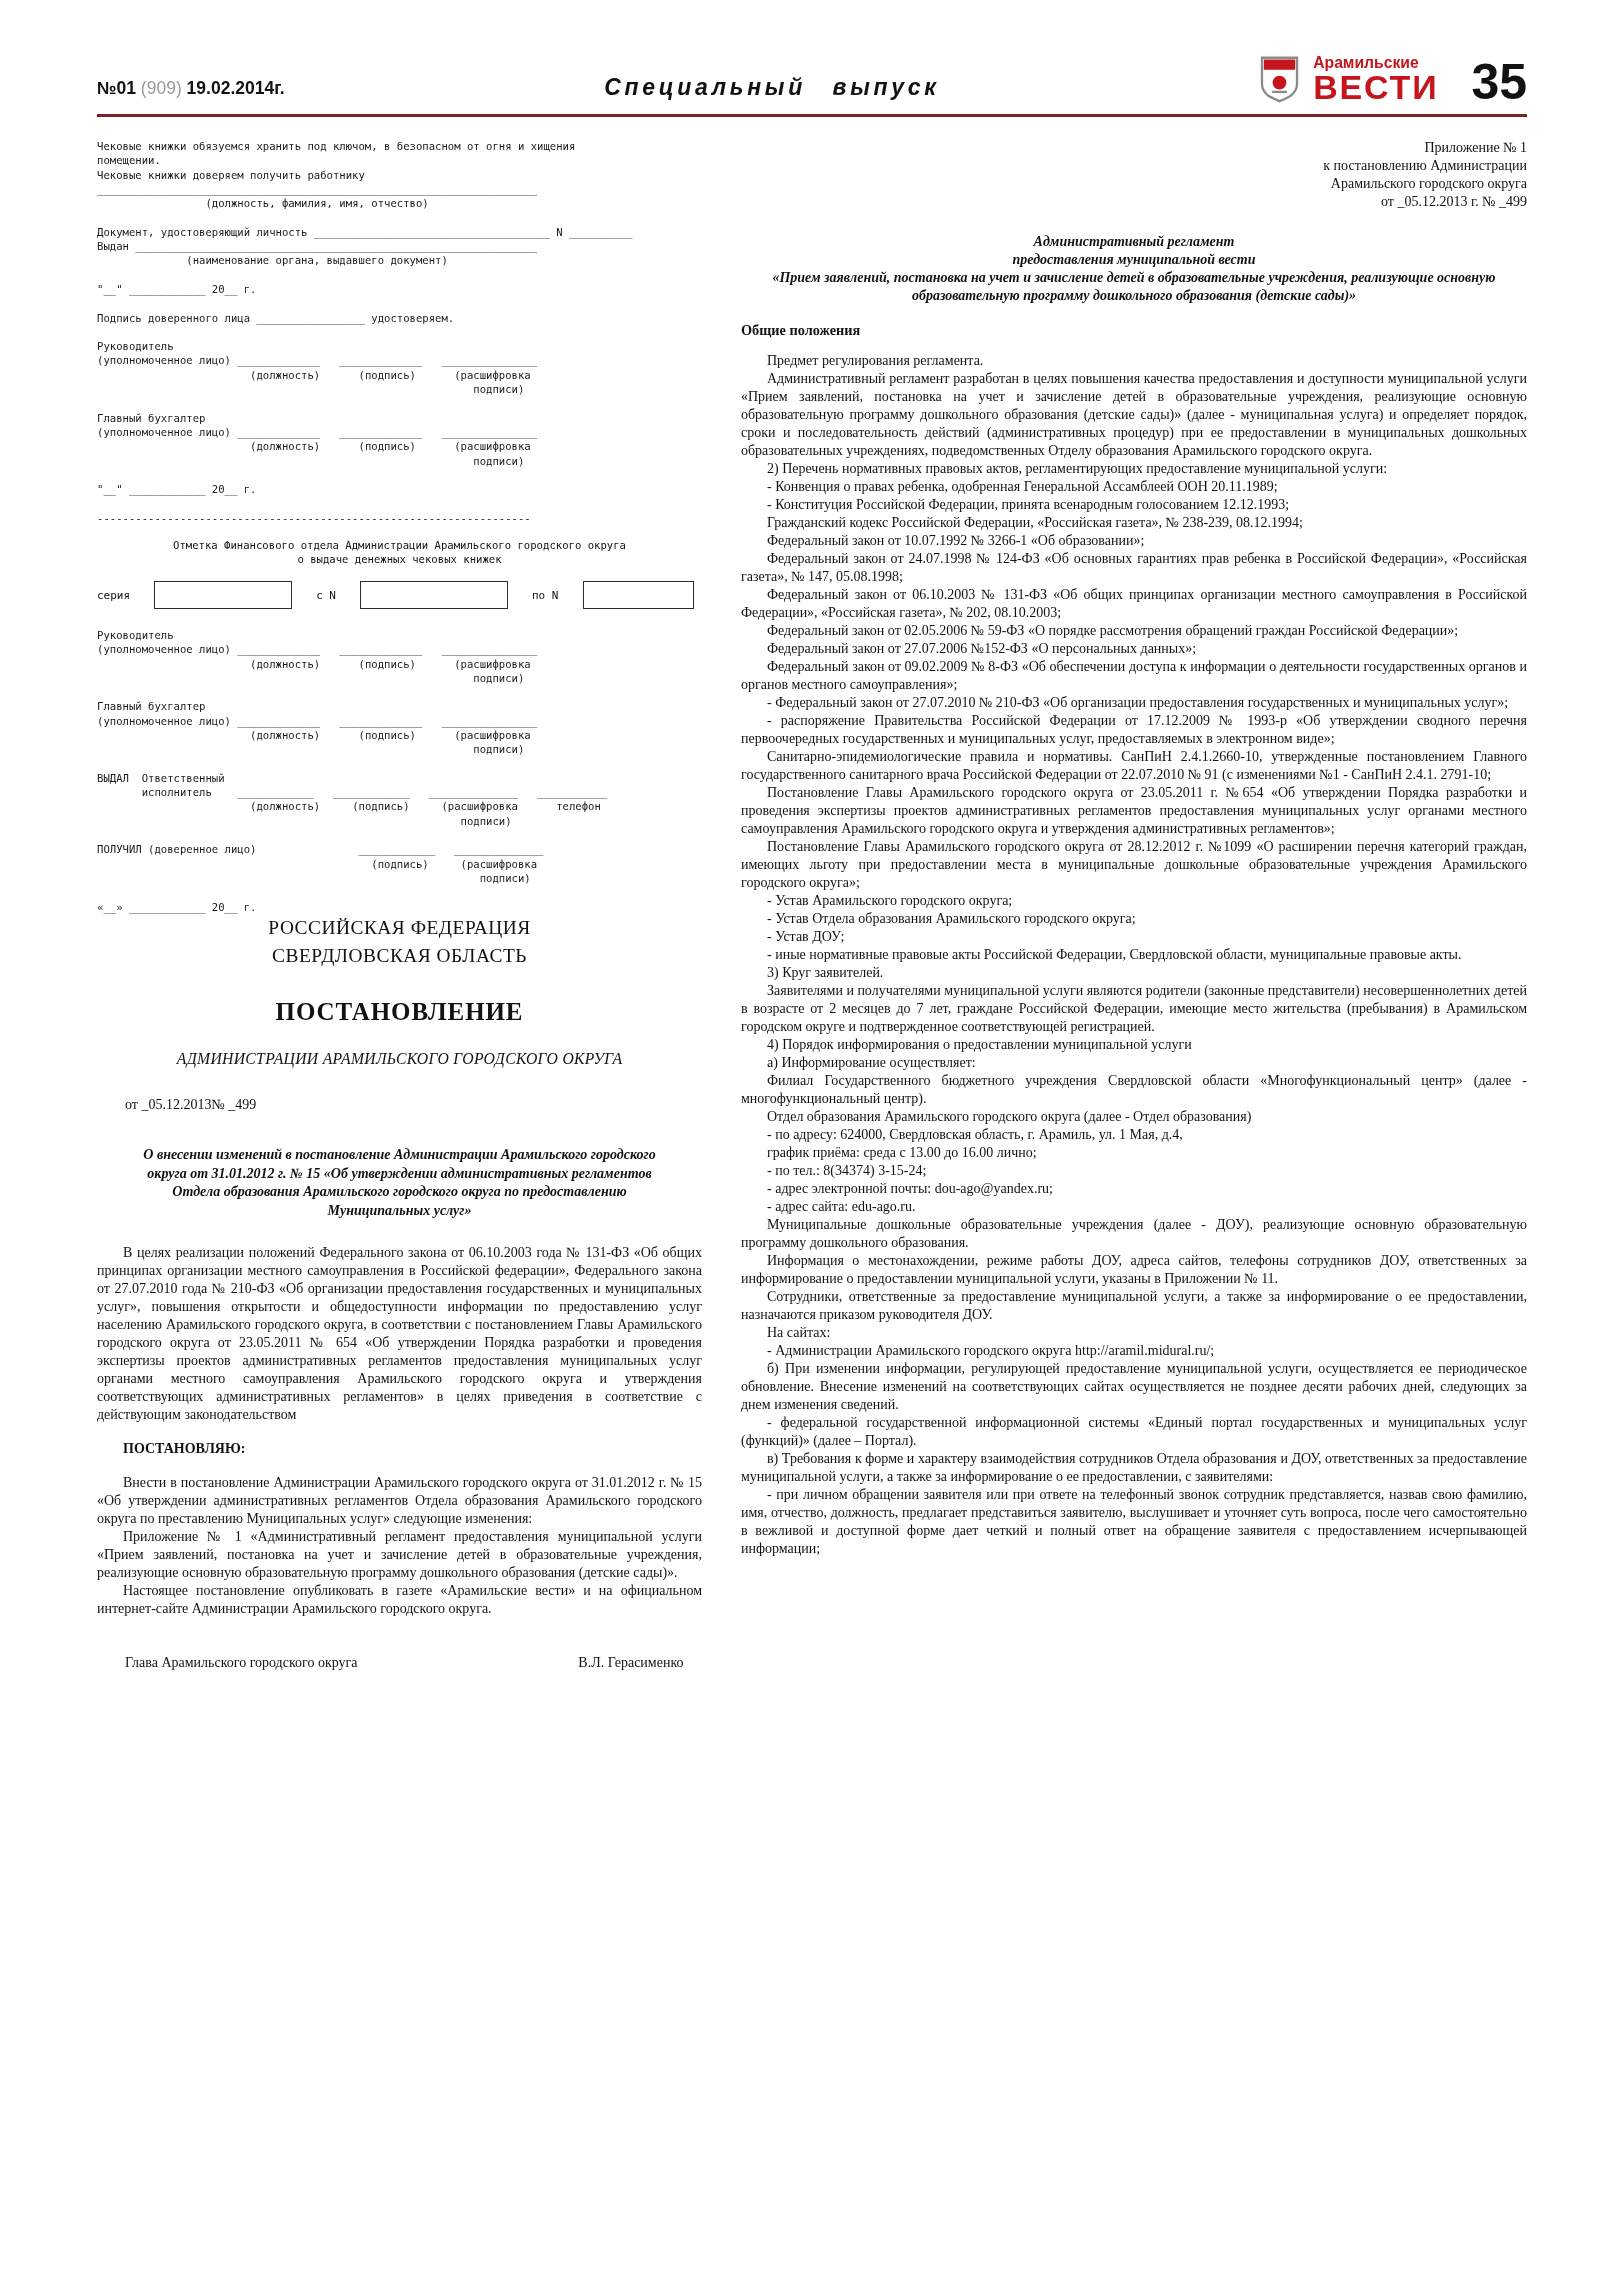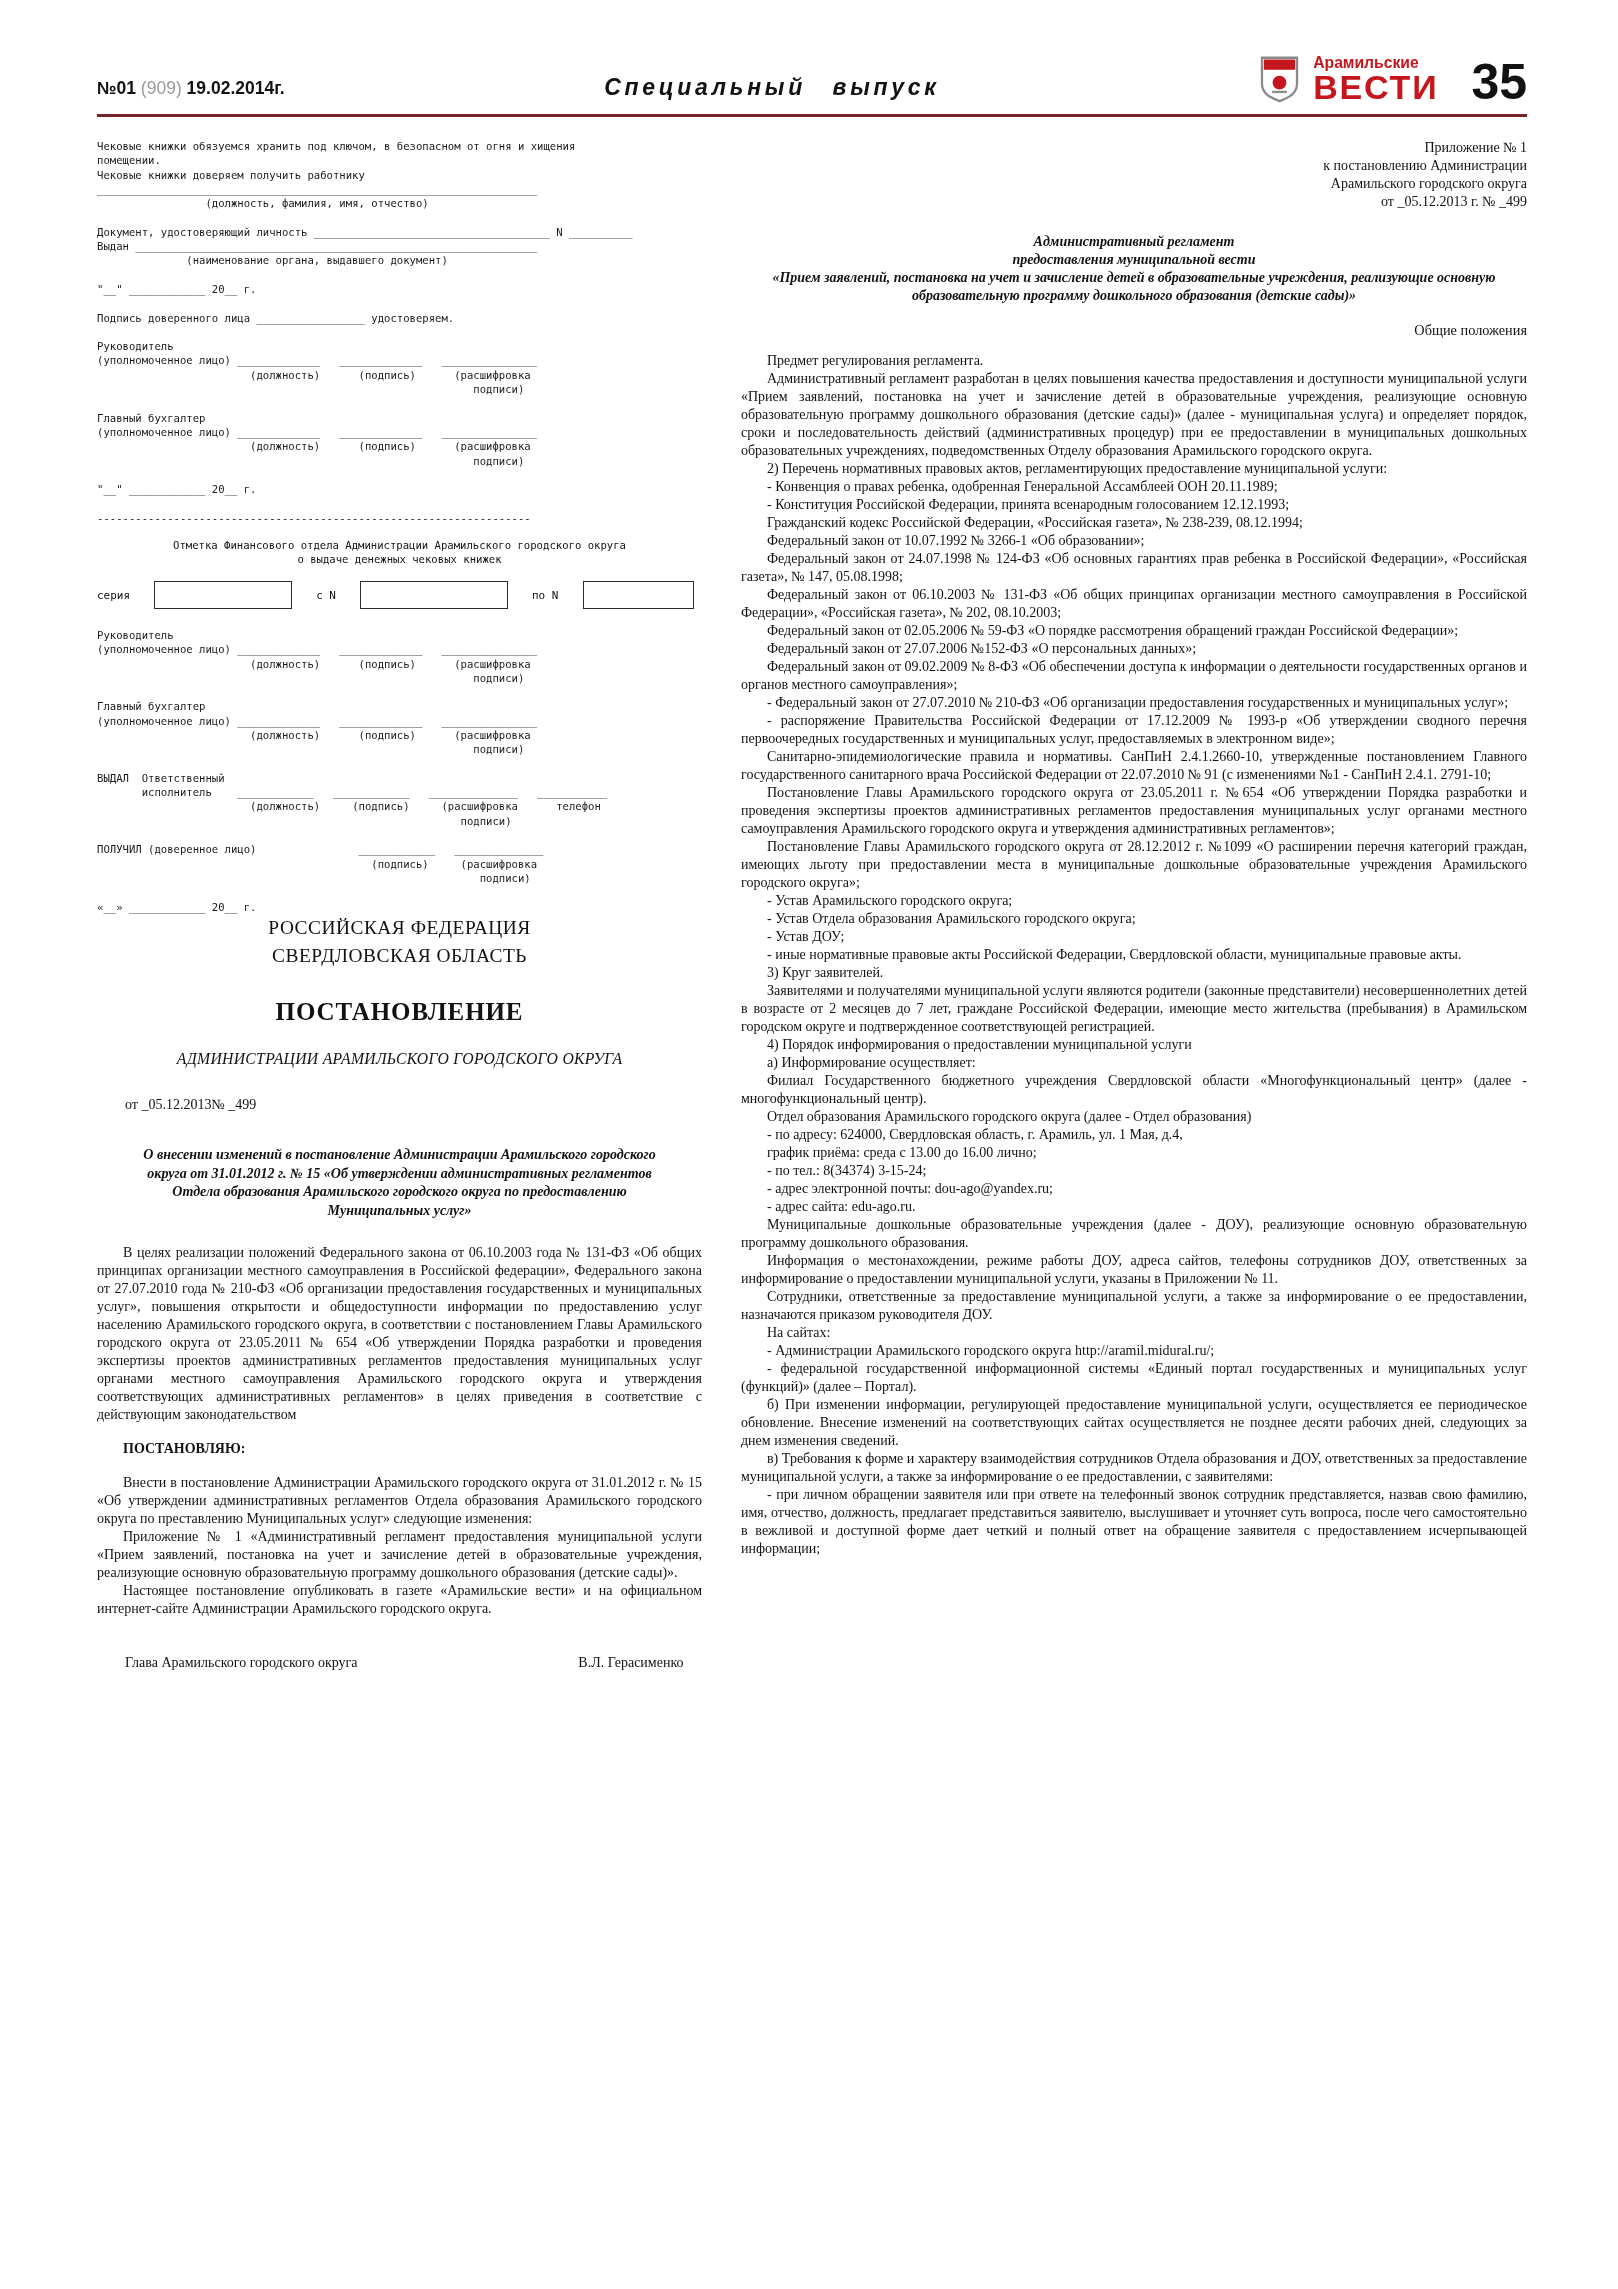--- a/index.html
+++ b/index.html
@@ -63,21 +63,21 @@
   .res-subject { font-weight:bold; font-style:italic; font-size:14px; line-height:18.5px; margin:0 42px 24px; text-align:center; }
   .res-paragraphs { text-align:justify; }
   .par { font-size:14px; line-height:18px; text-align:justify; text-indent:26px; }
   .par.bold { font-weight:bold; margin:15.7px 0; }
   .signature { display:flex; justify-content:space-between; margin-top:37px; font-size:14px; padding:0 18.5px 0 28px; text-align:left; }
 
   
   .appendix-line { text-align:right; font-size:14px; line-height:18px;font-family:Liberation Serif, serif; }
   .reg-title { margin-top:22px; }
   .reg-title-line { text-align:center; font-weight:bold; font-style:italic; font-size:14px; line-height:18px; }
-  .section-heading { text-align:right; font-size:14.3px; font-weight:normal; margin:16.6px 0 13px; }
+  .section-heading { text-align:left; font-size:14.3px; font-weight:bold; margin:16.6px 0 13px; }
 </style>
 </head>
 <body>
 
 <div class="page">
 
   <header class="header">
     <div class="issue">
       <span>№01</span>
       <span class="num-extra">(909)</span>
@@ -237,22 +237,22 @@
           <p class="par">- по адресу: 624000, Свердловская область, г. Арамиль, ул. 1 Мая, д.4,</p>
           <p class="par">график приёма: среда с 13.00 до 16.00 лично;</p>
           <p class="par">- по тел.: 8(34374) 3-15-24;</p>
           <p class="par">- адрес электронной почты: dou-ago@yandex.ru;</p>
           <p class="par">- адрес сайта: edu-ago.ru.</p>
           <p class="par">Муниципальные дошкольные образовательные учреждения (далее - ДОУ), реализующие основную образовательную программу дошкольного образования.</p>
           <p class="par">Информация о местонахождении, режиме работы ДОУ, адреса сайтов, телефоны сотрудников ДОУ, ответственных за информирование о предоставлении муниципальной услуги, указаны в Приложении № 11.</p>
           <p class="par">Сотрудники, ответственные за предоставление муниципальной услуги, а также за информирование о ее предоставлении, назначаются приказом руководителя ДОУ.</p>
           <p class="par">На сайтах:</p>
           <p class="par">- Администрации Арамильского городского округа http://aramil.midural.ru/;</p>
+          <p class="par">б) При изменении информации, регулирующей предоставление муниципальной услуги, осуществляется ее периодическое обновление. Внесение изменений на соответствующих сайтах осуществляется не позднее десяти рабочих дней, следующих за днем изменения сведений.</p>
           <p class="par">- федеральной государственной информационной системы «Единый портал государственных и муниципальных услуг (функций)» (далее – Портал).</p>
-          <p class="par">б) При изменении информации, регулирующей предоставление муниципальной услуги, осуществляется ее периодическое обновление. Внесение изменений на соответствующих сайтах осуществляется не позднее десяти рабочих дней, следующих за днем изменения сведений.</p>
           <p class="par">в) Требования к форме и характеру взаимодействия сотрудников Отдела образования и ДОУ, ответственных за предоставление муниципальной услуги, а также за информирование о ее предоставлении, с заявителями:</p>
           <p class="par">- при личном обращении заявителя или при ответе на телефонный звонок сотрудник представляется, назвав свою фамилию, имя, отчество, должность, предлагает представиться заявителю, выслушивает и уточняет суть вопроса, после чего самостоятельно в вежливой и доступной форме дает четкий и полный ответ на обращение заявителя с предоставлением исчерпывающей информации;</p>
         </div>
     </div>
 
   </div>
 </div>
 
 
 </body></html>

